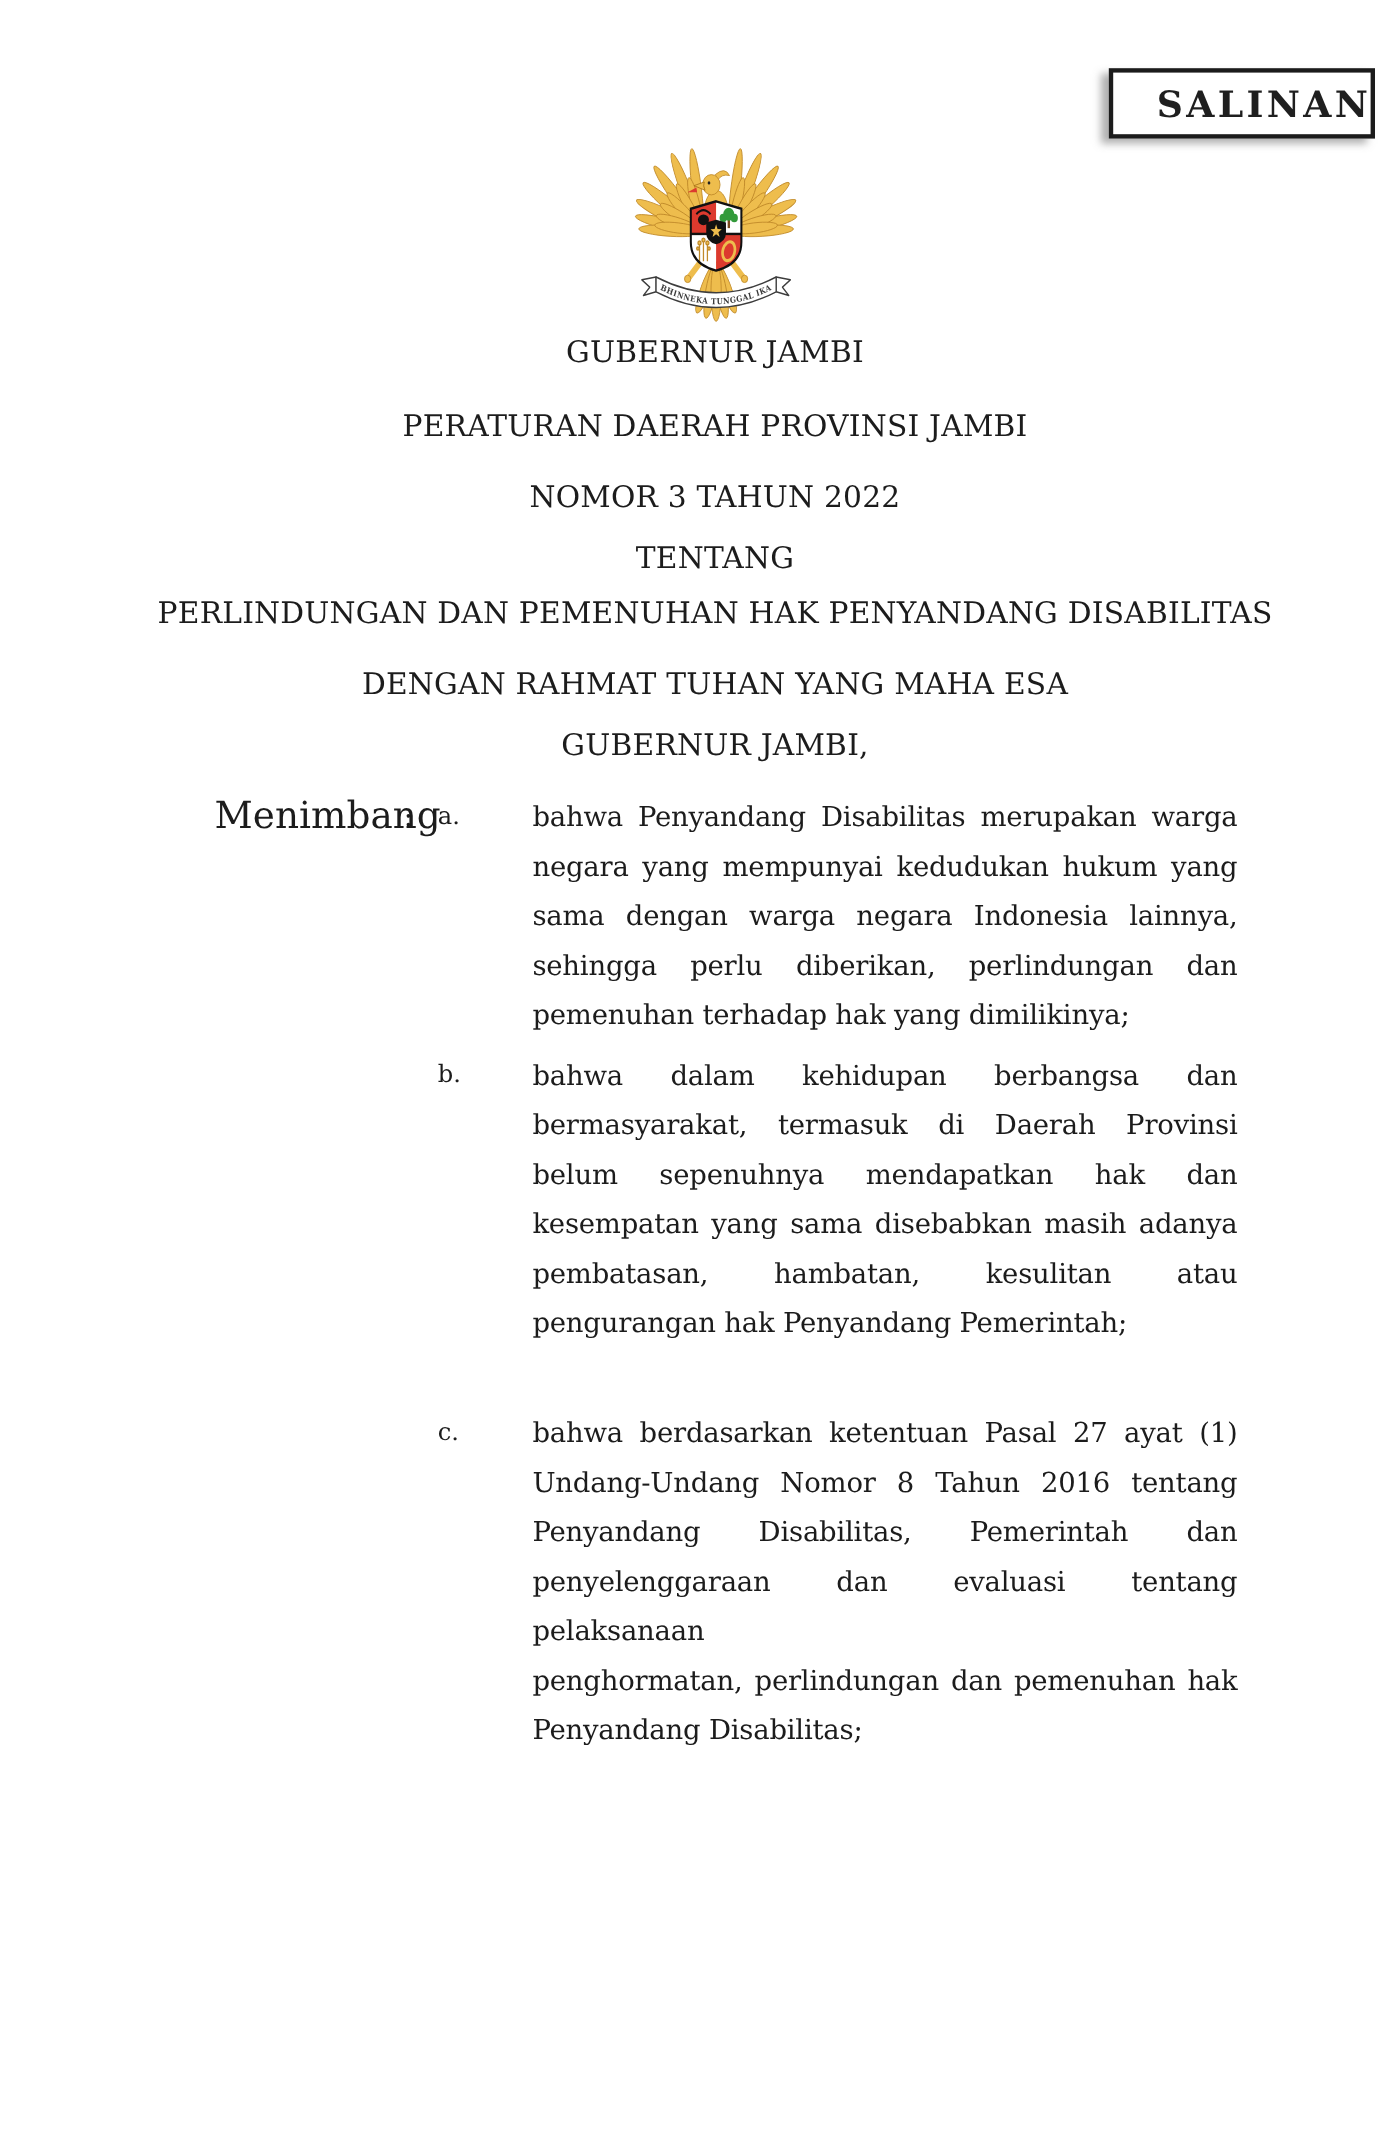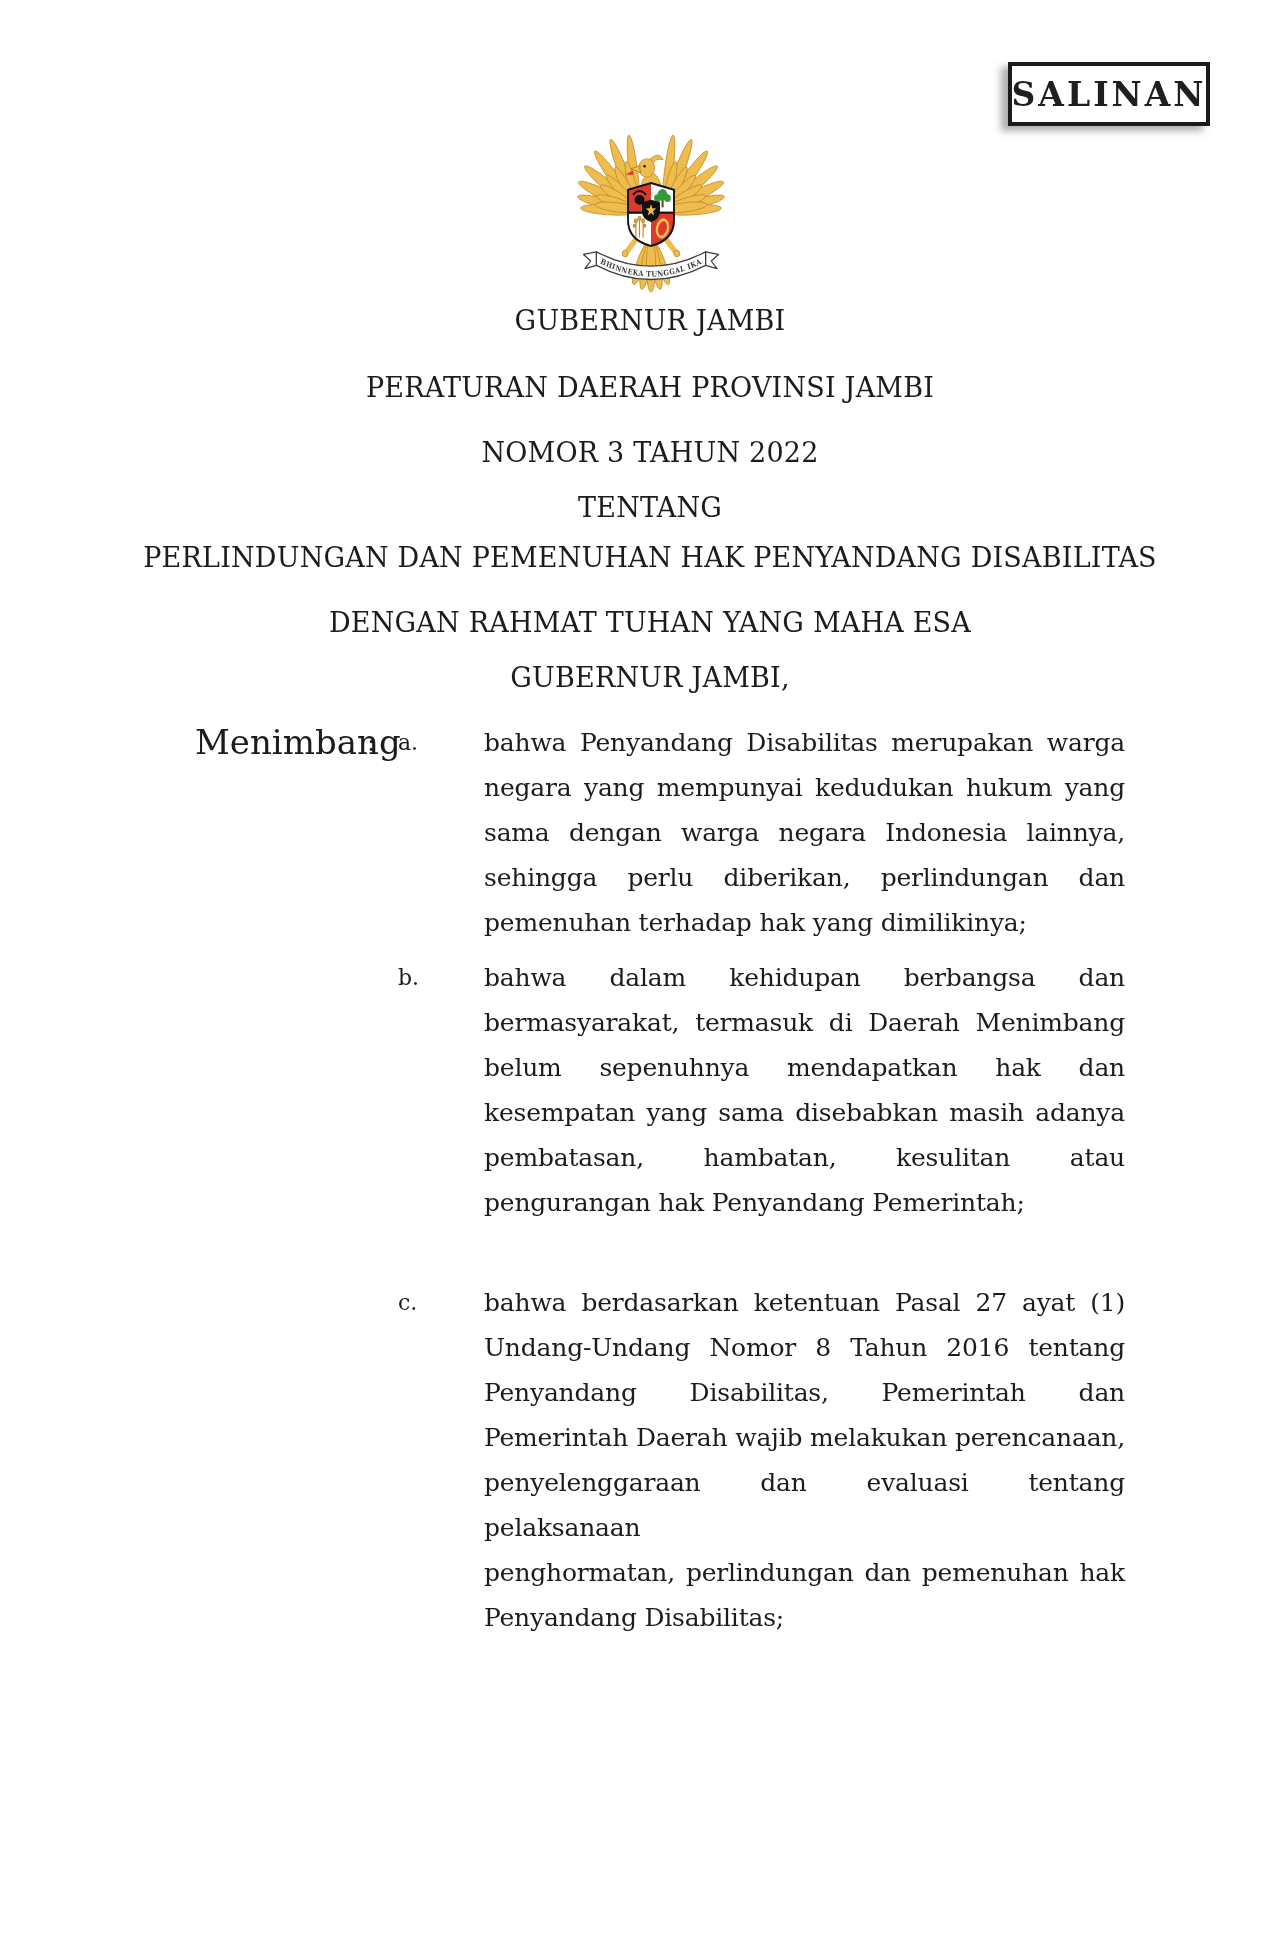--- a/index.html
+++ b/index.html
@@ -12,20 +12,21 @@
     position:relative; width:1272px; height:1950px; background:var(--paper);
     font-family:"DejaVu Serif","Liberation Serif",serif; color:var(--ink);
     overflow:hidden; margin:0 auto;
   }
   
   .stamp{
     position:absolute; left:1008px; top:62px; width:194px; height:56px;
     border:4px solid #1b1b1b; background:#fff;
     display:flex; align-items:center; justify-content:center;
     box-shadow:-7px 5px 7px rgba(110,110,110,.55);
+    padding-left:40px;
   }
   .stamp-label{ font-size:33px; font-weight:700; letter-spacing:3px; color:#1f1f1f; }
   
   .emblem{ position:absolute; left:572px; top:126px; width:158px; height:172px; }
   .emblem svg{ display:block; width:100%; height:100%; }
   
   .hline{
     position:absolute; left:14px; width:1272px; text-align:center;
     font-size:27px; line-height:34px; white-space:nowrap; letter-spacing:.2px;
   }
@@ -167,31 +168,30 @@
       <div class="tline">bahwa Penyandang Disabilitas merupakan warga</div>
       <div class="tline">negara yang mempunyai kedudukan hukum yang</div>
       <div class="tline">sama dengan warga negara Indonesia lainnya,</div>
       <div class="tline">sehingga perlu diberikan, perlindungan dan</div>
       <div class="tline tline-last">pemenuhan terhadap hak yang dimilikinya;</div>
     </div>
 
   <div class="item-letter" style="top:955px">b.</div>
   <div class="item-text" style="top:955px">
       <div class="tline">bahwa dalam kehidupan berbangsa dan</div>
-      <div class="tline">bermasyarakat, termasuk di Daerah Menimbang</div>
+      <div class="tline">bermasyarakat, termasuk di Daerah Provinsi</div>
       <div class="tline">belum sepenuhnya mendapatkan hak dan</div>
       <div class="tline">kesempatan yang sama disebabkan masih adanya</div>
       <div class="tline">pembatasan, hambatan, kesulitan atau</div>
       <div class="tline tline-last">pengurangan hak Penyandang Pemerintah;</div>
     </div>
 
   <div class="item-letter" style="top:1280px">c.</div>
   <div class="item-text" style="top:1280px">
       <div class="tline">bahwa berdasarkan ketentuan Pasal 27 ayat (1)</div>
       <div class="tline">Undang-Undang Nomor 8 Tahun 2016 tentang</div>
       <div class="tline">Penyandang Disabilitas, Pemerintah dan</div>
-      <div class="tline">Pemerintah Daerah wajib melakukan perencanaan,</div>
       <div class="tline">penyelenggaraan dan evaluasi tentang pelaksanaan</div>
       <div class="tline">penghormatan, perlindungan dan pemenuhan hak</div>
       <div class="tline tline-last">Penyandang Disabilitas;</div>
     </div>
 
 </div>
 
 </body></html>

